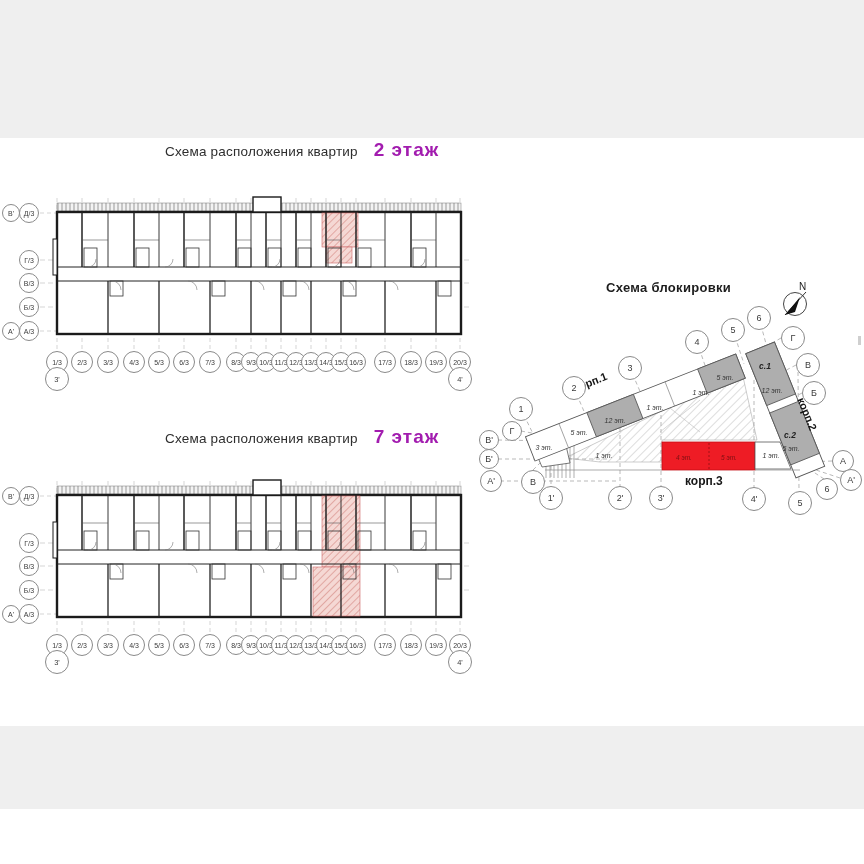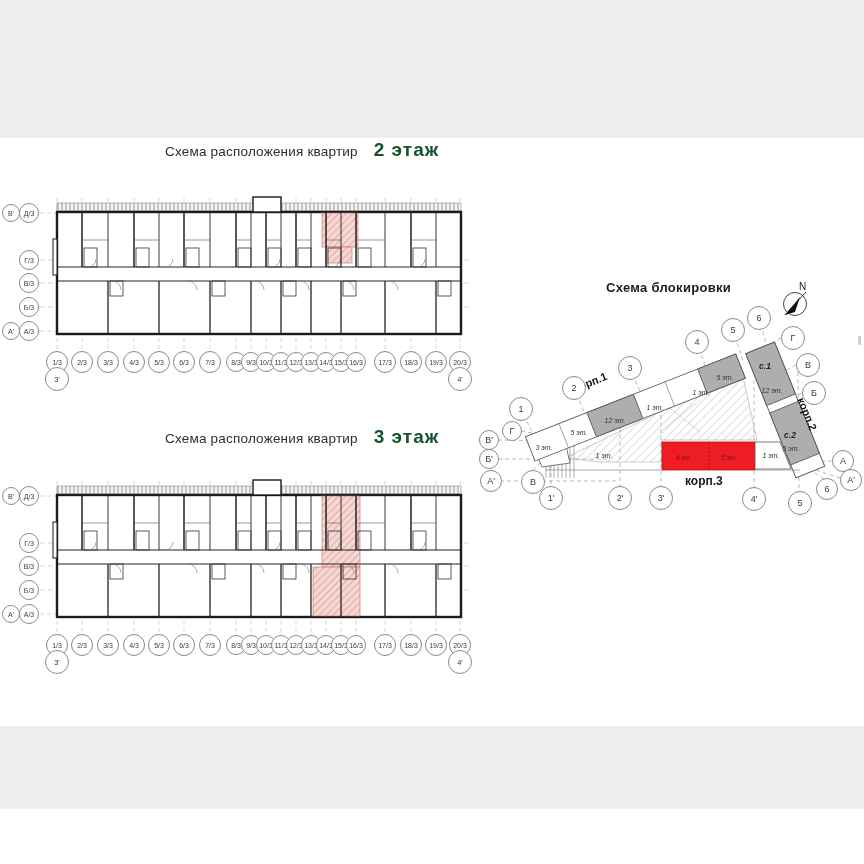--- a/index.html
+++ b/index.html
@@ -3,21 +3,21 @@
 <meta charset="utf-8">
 <style>
   html,body{margin:0;padding:0;}
   .page{position:relative;width:864px;height:809px;background:#efefef;overflow:hidden;
         font-family:"Liberation Sans",sans-serif;color:#222;}
   .canvas{position:absolute;left:0;top:138px;width:864px;height:588px;background:#ffffff;}
   svg.layer{position:absolute;left:0;top:0;width:864px;height:864px;pointer-events:none;}
   .overlay{position:absolute;left:0;top:0;width:864px;height:864px;}
   .plan-title{position:absolute;display:flex;align-items:baseline;gap:16px;white-space:nowrap;}
   .plan-title .small{font-size:13.5px;color:#2e2e2e;letter-spacing:.2px;}
-  .plan-title .big{font-size:19px;font-weight:bold;color:#14532d;letter-spacing:1px;}
+  .plan-title .big{font-size:19px;font-weight:bold;color:#a21caf;letter-spacing:1px;}
   #title1{left:165px;top:139px;}
   #title2{left:165px;top:426px;}
   .scheme-title{position:absolute;left:606px;top:280px;font-size:13px;font-weight:bold;color:#1c1c1c;letter-spacing:.3px;}
   .north-label{position:absolute;left:799px;top:281px;font-size:10px;color:#222;}
   .circ{position:absolute;border:1px solid #8a8a8a;border-radius:50%;background:#fff;
         display:flex;align-items:center;justify-content:center;color:#3a3a3a;box-sizing:border-box;}
   .flabel{position:absolute;transform:translate(-50%,-50%);font-size:7px;color:#333;white-space:nowrap;font-style:italic;}
   .flabel.section{font-size:8.5px;font-weight:bold;color:#222;}
   .flabel.onred{color:#7c1012;font-size:6.5px;}
   .korp{position:absolute;font-size:11px;font-weight:bold;color:#161616;white-space:nowrap;}
@@ -31,21 +31,21 @@
 
 <div class="page">
   <div class="canvas"></div>
 
   <div class="plan-title" id="title1">
     <span class="small">Схема расположения квартир</span>
     <span class="big">2 этаж</span>
   </div>
   <div class="plan-title" id="title2">
     <span class="small">Схема расположения квартир</span>
-    <span class="big">3 этаж</span>
+    <span class="big">7 этаж</span>
   </div>
   <div class="scheme-title">Схема блокировки</div>
   <div class="north-label">N</div>
 
   <svg class="layer" id="plan1svg">
     <defs>
       <pattern id="tickHatch" width="4" height="8" patternUnits="userSpaceOnUse">
         <rect width="4" height="8" fill="#f3f3f3"></rect>
         <line x1="2" y1="0" x2="2" y2="8" stroke="#9a9a9a" stroke-width="1"></line>
       </pattern>

